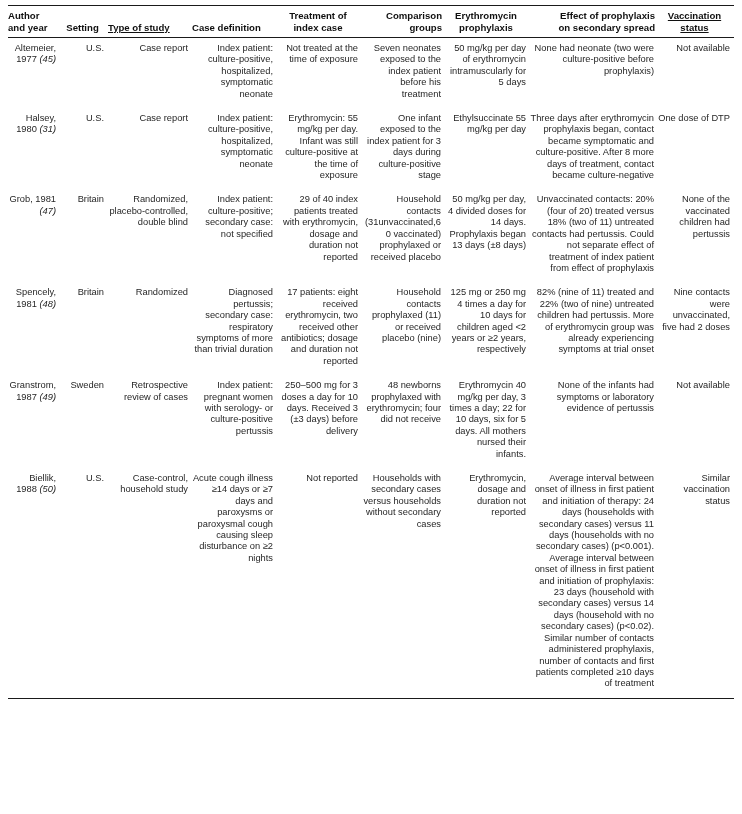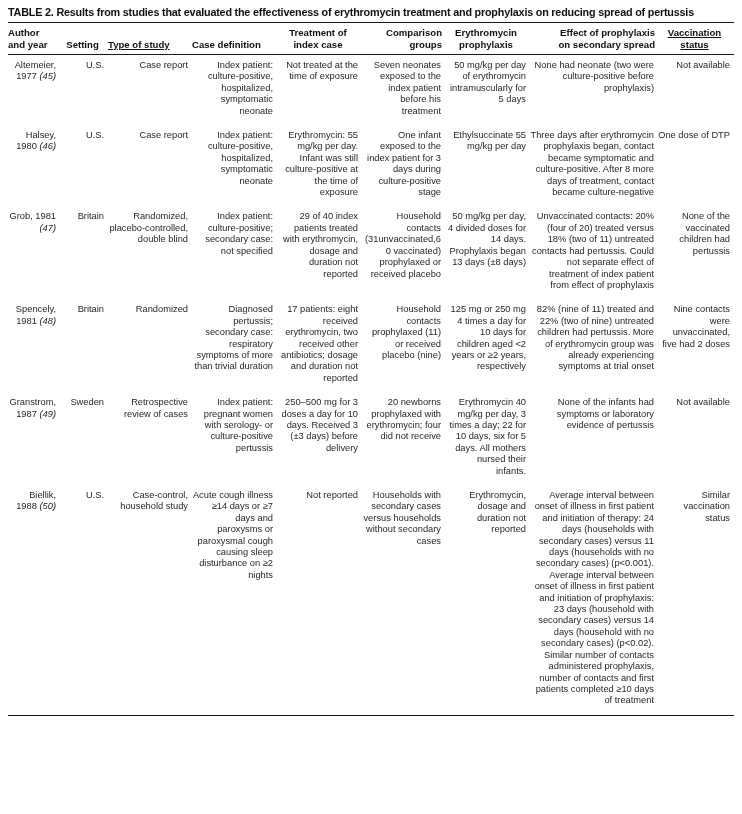--- a/index.html
+++ b/index.html
@@ -53,21 +53,20 @@
     word-wrap: break-word;
   }
   table.study-table td i {
     font-style: italic;
   }
 </style>
 </head>
 <body>
 
 <div class="page">
-  <p class="table-title">TABLE 2. Results from studies that evaluated the effectiveness of erythromycin treatment and prophylaxis on reducing spread of pertussis</p>
 
   <table class="study-table">
     <colgroup>
       <col style="width:52px">
       <col style="width:48px">
       <col style="width:84px">
       <col style="width:85px">
       <col style="width:85px">
       <col style="width:83px">
       <col style="width:85px">
@@ -99,21 +98,21 @@
           <td>U.S.</td>
           <td>Case report</td>
           <td>Index patient: culture-positive, hospitalized, symptomatic neonate</td>
           <td>Not treated at the time of exposure</td>
           <td>Seven neonates exposed to the index patient before his treatment</td>
           <td>50 mg/kg per day of erythromycin intramuscularly for 5 days</td>
           <td>None had neonate (two were culture-positive before prophylaxis)</td>
           <td>Not available</td>
         </tr>
         <tr>
-          <td><span>Halsey, 1980</span> <i>(46)</i></td>
+          <td><span>Halsey, 1980</span> <i>(31)</i></td>
           <td>U.S.</td>
           <td>Case report</td>
           <td>Index patient: culture-positive, hospitalized, symptomatic neonate</td>
           <td>Erythromycin: 55 mg/kg per day. Infant was still culture-positive at the time of exposure</td>
           <td>One infant exposed to the index patient for 3 days during culture-positive stage</td>
           <td>Ethylsuccinate 55 mg/kg per day</td>
           <td>Three days after erythromycin prophylaxis began, contact became symptomatic and culture-positive. After 8 more days of treatment, contact became culture-negative</td>
           <td>One dose of DTP</td>
         </tr>
         <tr>
@@ -137,21 +136,21 @@
           <td>125 mg or 250 mg 4 times a day for 10 days for children aged &lt;2 years or ≥2 years, respectively</td>
           <td>82% (nine of 11) treated and 22% (two of nine) untreated children had pertussis. More of erythromycin group was already experiencing symptoms at trial onset</td>
           <td>Nine contacts were unvaccinated, five had 2 doses</td>
         </tr>
         <tr>
           <td><span>Granstrom, 1987</span> <i>(49)</i></td>
           <td>Sweden</td>
           <td>Retrospective review of cases</td>
           <td>Index patient: pregnant women with serology- or culture-positive pertussis</td>
           <td>250–500 mg for 3 doses a day for 10 days. Received 3 (±3 days) before delivery</td>
-          <td>20 newborns prophylaxed with erythromycin; four did not receive</td>
+          <td>48 newborns prophylaxed with erythromycin; four did not receive</td>
           <td>Erythromycin 40 mg/kg per day, 3 times a day; 22 for 10 days, six for 5 days. All mothers nursed their infants.</td>
           <td>None of the infants had symptoms or laboratory evidence of pertussis</td>
           <td>Not available</td>
         </tr>
         <tr>
           <td><span>Biellik, 1988</span> <i>(50)</i></td>
           <td>U.S.</td>
           <td>Case-control, household study</td>
           <td>Acute cough illness ≥14 days or ≥7 days and paroxysms or paroxysmal cough causing sleep disturbance on ≥2 nights</td>
           <td>Not reported</td>

